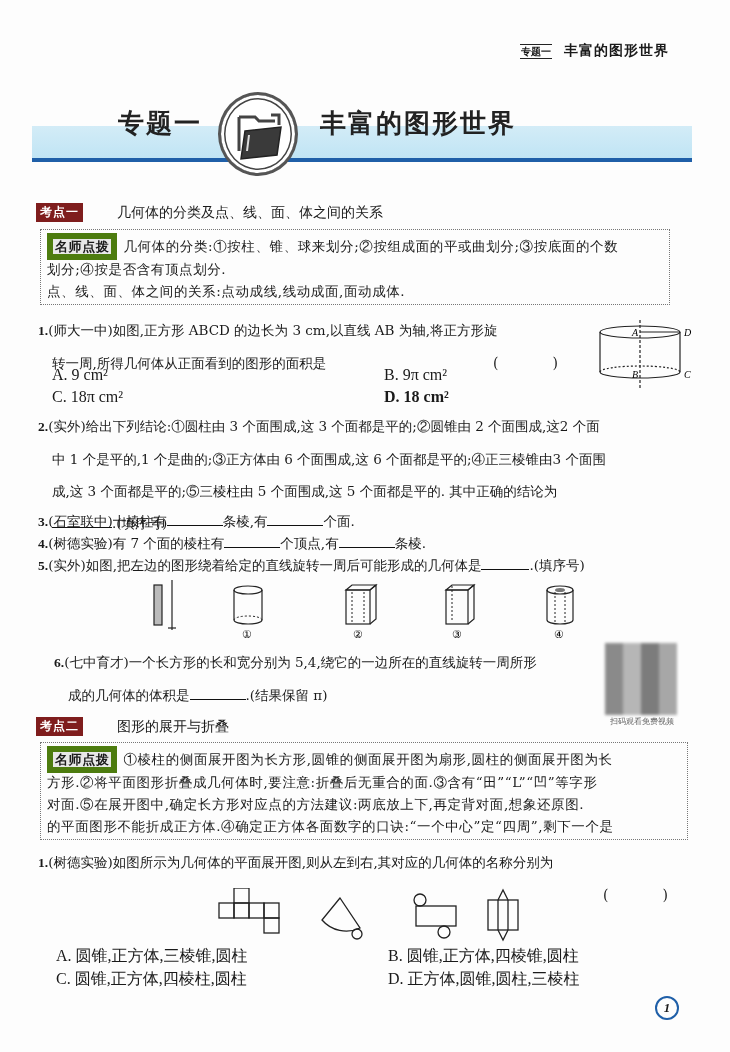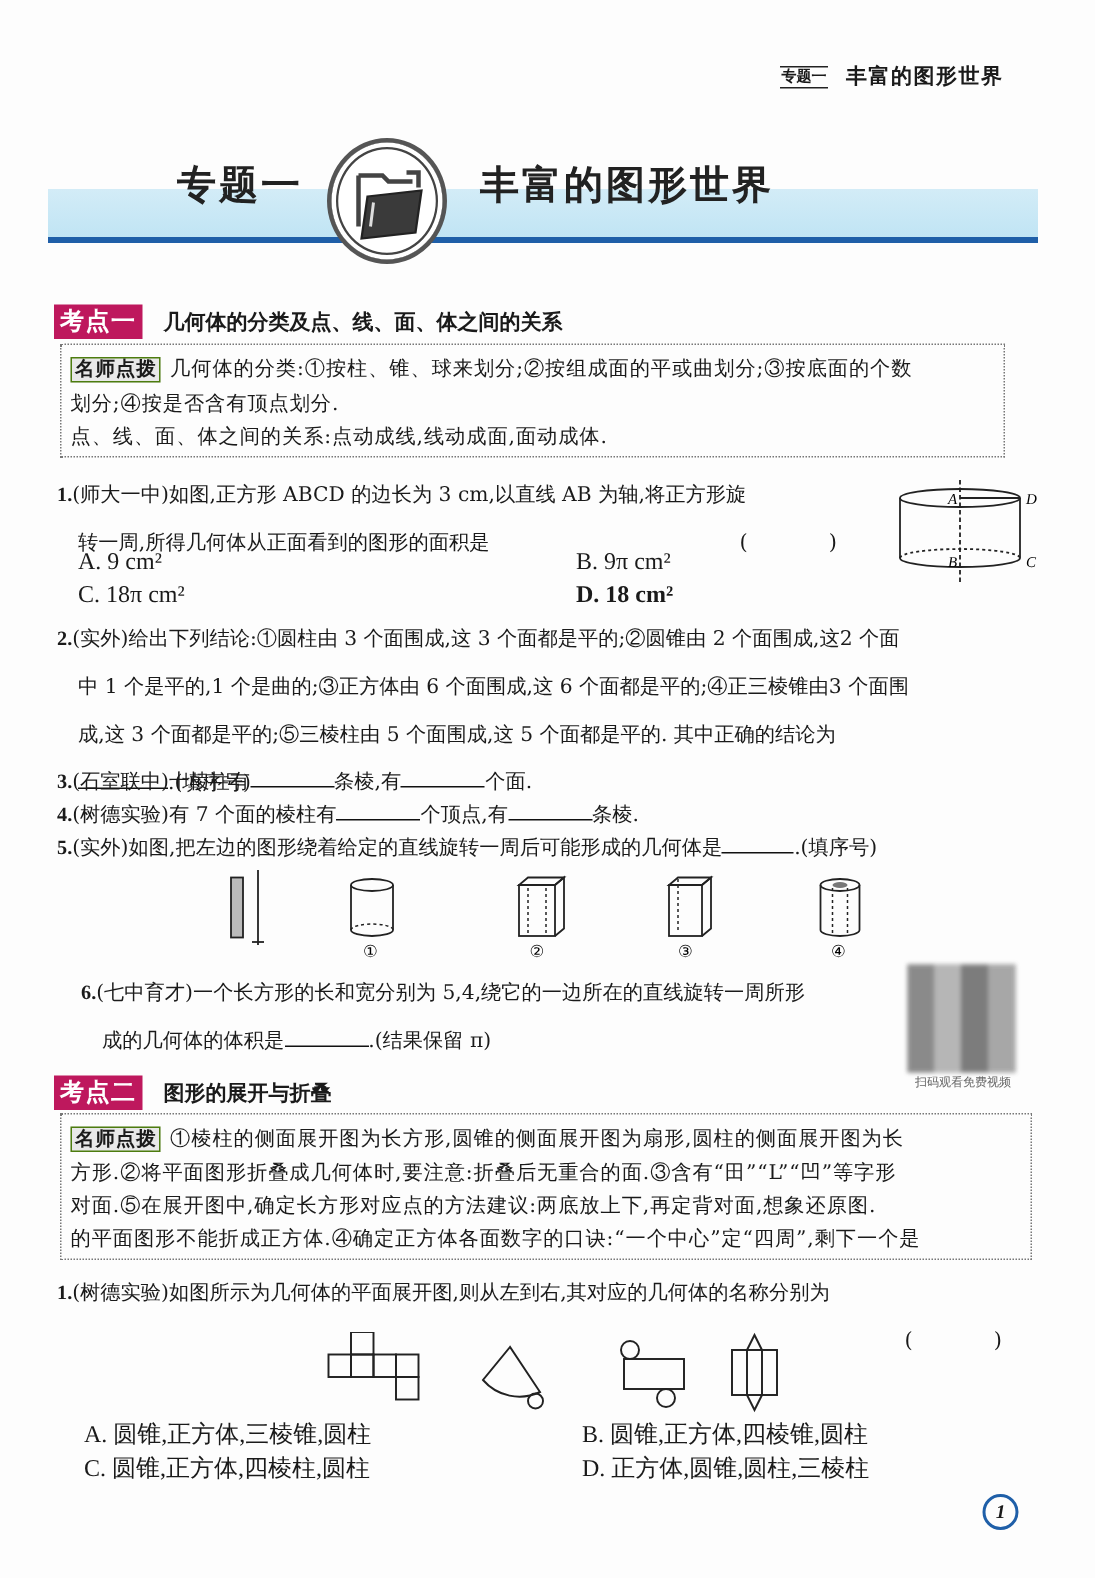--- a/index.html
+++ b/index.html
@@ -14,26 +14,26 @@
 
     
     .banner-band { left: 32px; top: 126px; width: 660px; height: 34px; background: linear-gradient(#d3ecf7, #bfe4f4); }
     .banner-line { left: 32px; top: 158px; width: 660px; height: 4px; background: #1f5fa8; }
     .banner-num { left: 118px; top: 106px; font-family: "DejaVu Sans", sans-serif; font-size: 26px; font-weight: bold; letter-spacing: 2px; color: #222; }
     .banner-title { left: 320px; top: 106px; font-family: "DejaVu Sans", sans-serif; font-size: 26px; font-weight: bold; letter-spacing: 2px; color: #222; }
     .banner-badge { left: 218px; top: 92px; width: 80px; height: 84px; border-radius: 50%; border: 3px solid #555; background: #fff; box-shadow: inset 0 0 0 3px #fff, inset 0 0 0 4.5px #444; }
 
     
     .sec-head { display: flex; align-items: center; gap: 14px; }
-    .sec-tag { background: #be185d; color: #fff; font-family: "DejaVu Sans", sans-serif; font-size: 16px; font-weight: bold; padding: 1px 4px; letter-spacing: 1px; }
-    .sec-title { font-family: "DejaVu Sans", sans-serif; font-size: 14px; font-weight: bold; }
+    .sec-tag { background: #7f1d1d; color: #fff; font-family: "DejaVu Sans", sans-serif; font-size: 12px; font-weight: bold; padding: 1px 4px; letter-spacing: 1px; }
+    .sec-title { font-family: "DejaVu Sans", sans-serif; font-size: 14px; font-weight: normal; margin-left: 20px; }
 
     
     .tip-box { border: 1.5px dotted #777; padding: 5px 6px; font-size: 13.5px; line-height: 22px; letter-spacing: 0.6px; }
-    .tip-tag { font-family: "DejaVu Sans", sans-serif; font-weight: bold; font-size: 13px; background: #e8e8e8; border: 1px solid #4d7c0f; padding: 0 2px; margin-right: 6px; }
+    .tip-tag { font-family: "DejaVu Sans", sans-serif; font-weight: bold; font-size: 13px; background: #e8e8e8; border: 6px solid #4d7c0f; padding: 0 2px; margin-right: 6px; }
 
     .q { font-size: 13.5px; line-height: 32px; }
     .q .num { font-family: "Liberation Serif", serif; font-weight: bold; }
     .blank { display: inline-block; border-bottom: 1px solid #111; height: 14px; vertical-align: baseline; }
     .opt { font-family: "Liberation Serif", serif; font-size: 16px; }
     .paren { font-size: 14px; letter-spacing: 20px; }
 
     .page-num { left: 655px; top: 996px; width: 24px; height: 24px; border-radius: 50%; border: 2px solid #1f5fa8; font-family: "Liberation Serif", serif; font-style: italic; font-weight: bold; font-size: 13px; display: flex; align-items: center; justify-content: center; }
 
     .qr { left: 605px; top: 643px; width: 72px; height: 72px; background:

